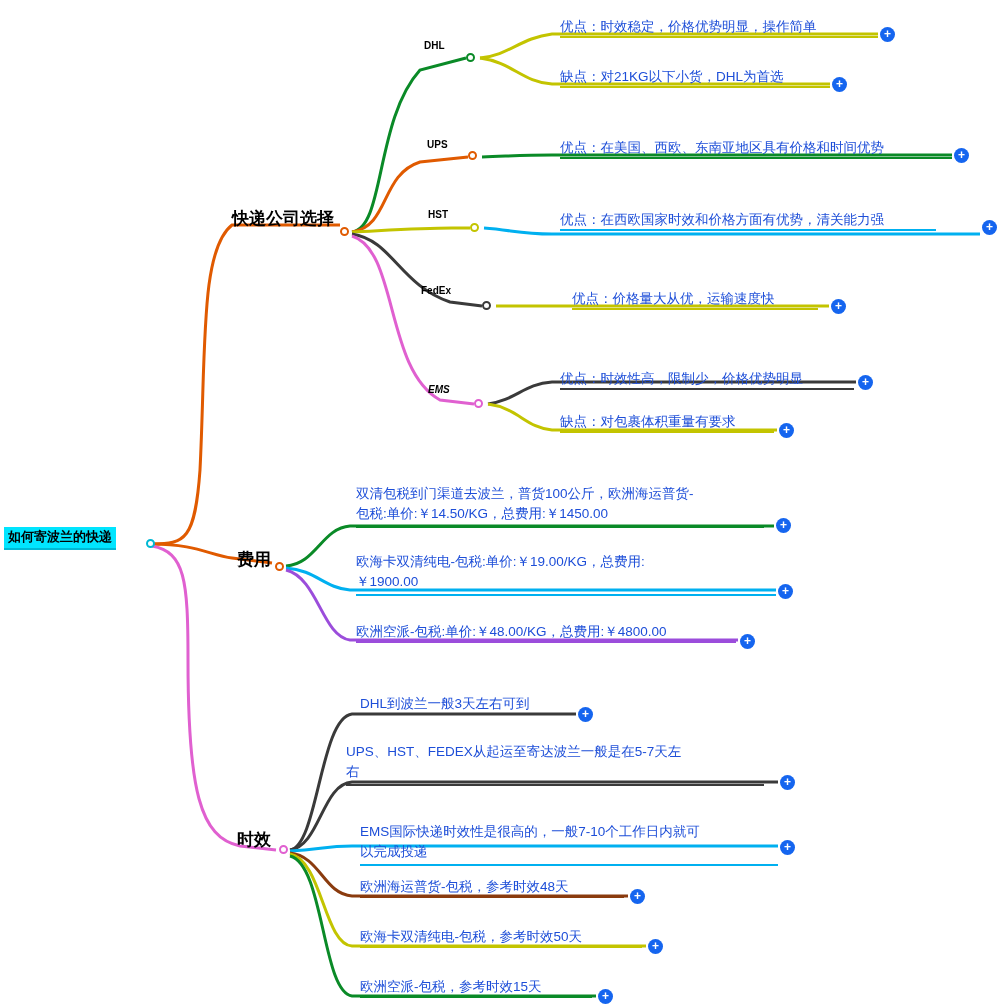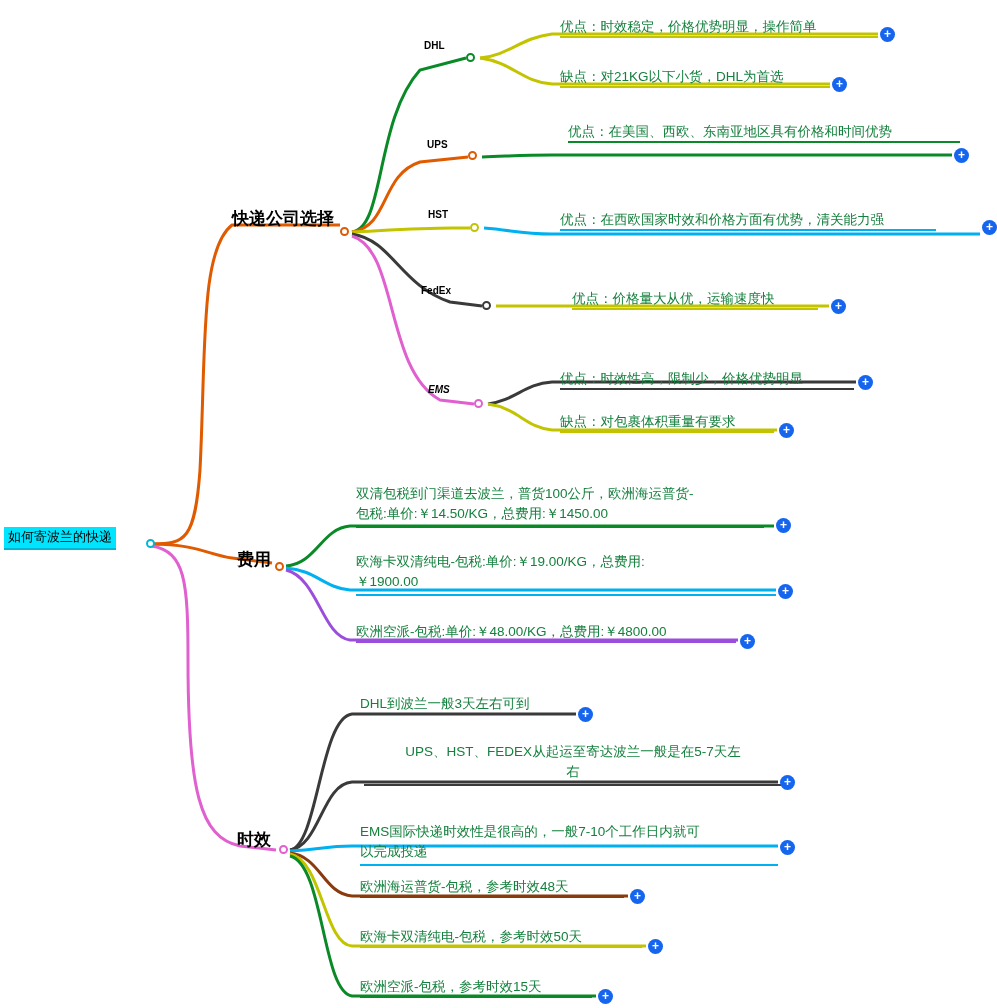--- a/index.html
+++ b/index.html
@@ -31,37 +31,37 @@
   }
   .node {
     position: absolute;
     white-space: pre;
     line-height: 1.28;
   }
   .root-node {
     background: #00e5ff;
     color: #000000;
     font-size: 13px;
-    font-weight: normal;
+    font-weight: bold;
     padding: 2px 4px;
     border-bottom: 2px solid #00b8d4;
   }
   .branch-label {
     font-size: 17px;
     font-weight: bold;
     color: #000000;
   }
   .sub-label {
     font-size: 10px;
     font-weight: bold;
     color: #000000;
   }
   .leaf-label {
     font-size: 13.5px;
-    color: #15803d;
+    color: #1d4ed8;
     border-bottom: 2px solid #cccccc;
     padding-bottom: 1px;
   }
   .leaf-label.two-line {
     line-height: 1.5;
   }
   .plus {
     position: absolute;
     width: 15px;
     height: 15px;
@@ -136,21 +136,21 @@
 
   <div class="node sub-label" style="left:424px; top:40px;">DHL</div>
   <div class="dot" style="left:466px; top:53px; border-color:#0a8a27;"></div>
   <div class="node leaf-label" style="left: 560px; top: 18px; width: 318px; border-bottom-color: rgb(195, 196, 0);">优点：时效稳定，价格优势明显，操作简单</div>
   <div class="plus" style="left:880px; top:27px;">+</div>
   <div class="node leaf-label" style="left: 560px; top: 68px; width: 270px; border-bottom-color: rgb(195, 196, 0);">缺点：对21KG以下小货，DHL为首选</div>
   <div class="plus" style="left:832px; top:77px;">+</div>
 
   <div class="node sub-label" style="left:427px; top:139px;">UPS</div>
   <div class="dot" style="left:468px; top:151px; border-color:#e05a00;"></div>
-  <div class="node leaf-label" style="left: 560px; top: 123px; width: 392px; border-bottom-color: rgb(10, 138, 39); margin-left: 8px;">优点：在美国、西欧、东南亚地区具有价格和时间优势</div>
+  <div class="node leaf-label" style="left: 560px; top: 139px; width: 392px; border-bottom-color: rgb(10, 138, 39);">优点：在美国、西欧、东南亚地区具有价格和时间优势</div>
   <div class="plus" style="left:954px; top:148px;">+</div>
 
   <div class="node sub-label" style="left:428px; top:209px;">HST</div>
   <div class="dot" style="left:470px; top:223px; border-color:#c3c400;"></div>
   <div class="node leaf-label" style="left: 560px; top: 211px; width: 376px; border-bottom-color: rgb(0, 176, 240);">优点：在西欧国家时效和价格方面有优势，清关能力强</div>
   <div class="plus" style="left:982px; top:220px;">+</div>
 
   <div class="node sub-label" style="left:421px; top:285px;text-align:center;">FedEx</div>
   <div class="dot" style="left:482px; top:301px; border-color:#3a3a3a;"></div>
   <div class="node leaf-label" style="left: 572px; top: 290px; width: 246px; border-bottom-color: rgb(195, 196, 0);">优点：价格量大从优，运输速度快</div>
@@ -173,21 +173,21 @@
 ￥1900.00</div>
   <div class="plus" style="left:778px; top:584px;">+</div>
   <div class="node leaf-label" style="left: 356px; top: 623px; width: 380px; border-bottom-color: rgb(155, 77, 219);">欧洲空派-包税:单价:￥48.00/KG，总费用:￥4800.00</div>
   <div class="plus" style="left:740px; top:634px;">+</div>
 
   <div class="node branch-label" style="left:237px; top:829px;">时效</div>
   <div class="dot" style="left:279px; top:845px; border-color:#e060d0;"></div>
 
   <div class="node leaf-label" style="left: 360px; top: 695px; width: 212px; border-bottom-color: rgb(58, 58, 58);">DHL到波兰一般3天左右可到</div>
   <div class="plus" style="left:578px; top:707px;">+</div>
-  <div class="node leaf-label two-line" style="left: 364px; top: 742px; width: 418px; border-bottom-color: rgb(58, 58, 58); text-align: center;">UPS、HST、FEDEX从起运至寄达波兰一般是在5-7天左
+  <div class="node leaf-label two-line" style="left: 346px; top: 742px; width: 418px; border-bottom-color: rgb(58, 58, 58);">UPS、HST、FEDEX从起运至寄达波兰一般是在5-7天左
 右</div>
   <div class="plus" style="left:780px; top:775px;">+</div>
   <div class="node leaf-label two-line" style="left: 360px; top: 806px; width: 418px; border-bottom-color: rgb(0, 176, 240); margin-top: 16px;">EMS国际快递时效性是很高的，一般7-10个工作日内就可
 以完成投递</div>
   <div class="plus" style="left:780px; top:840px;">+</div>
   <div class="node leaf-label" style="left: 360px; top: 878px; width: 264px; border-bottom-color: rgb(138, 59, 14);">欧洲海运普货-包税，参考时效48天</div>
   <div class="plus" style="left:630px; top:889px;">+</div>
   <div class="node leaf-label" style="left: 360px; top: 928px; width: 282px; border-bottom-color: rgb(195, 196, 0);">欧海卡双清纯电-包税，参考时效50天</div>
   <div class="plus" style="left:648px; top:939px;">+</div>
   <div class="node leaf-label" style="left: 360px; top: 978px; width: 232px; border-bottom-color: rgb(10, 138, 39);">欧洲空派-包税，参考时效15天</div>

